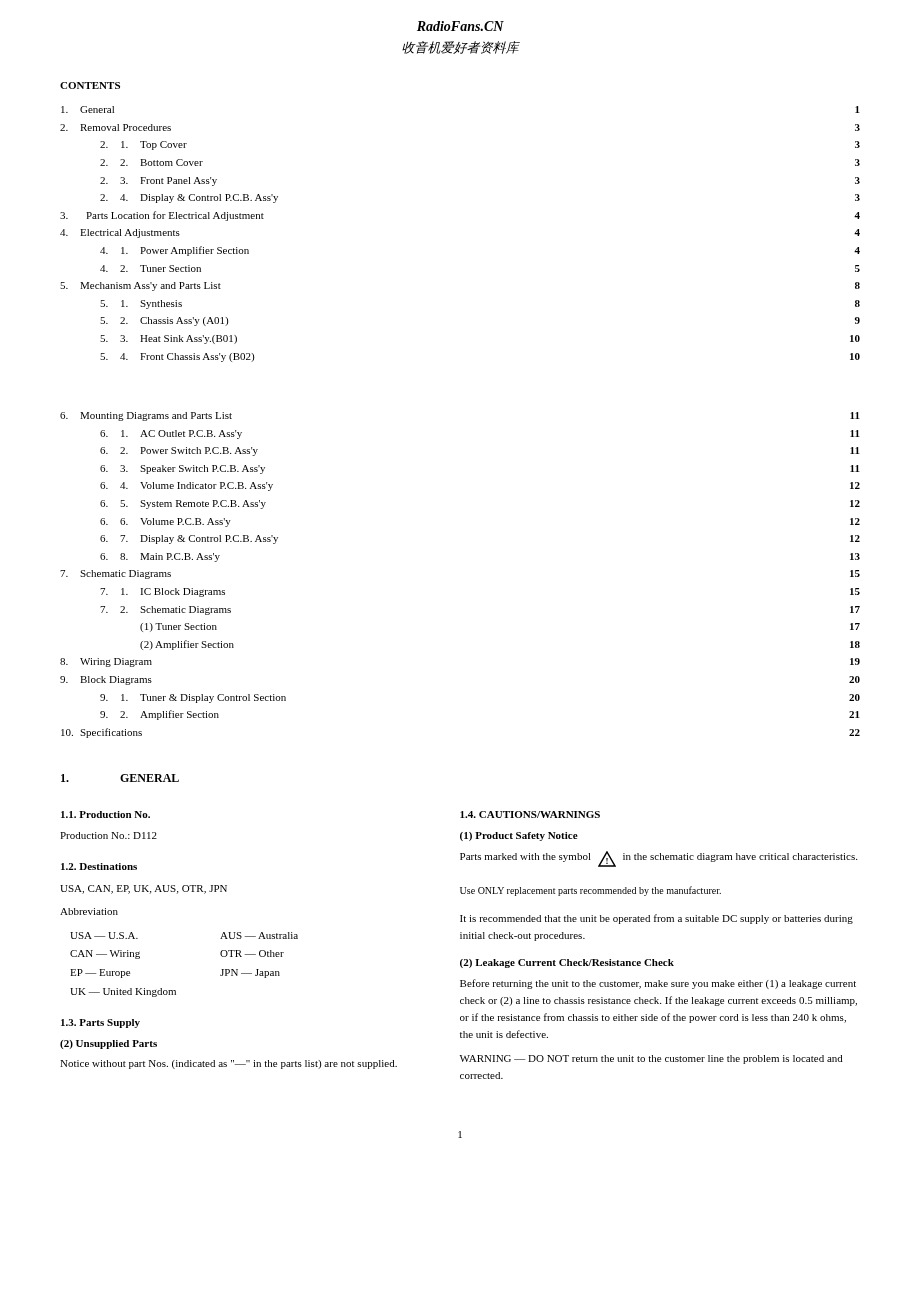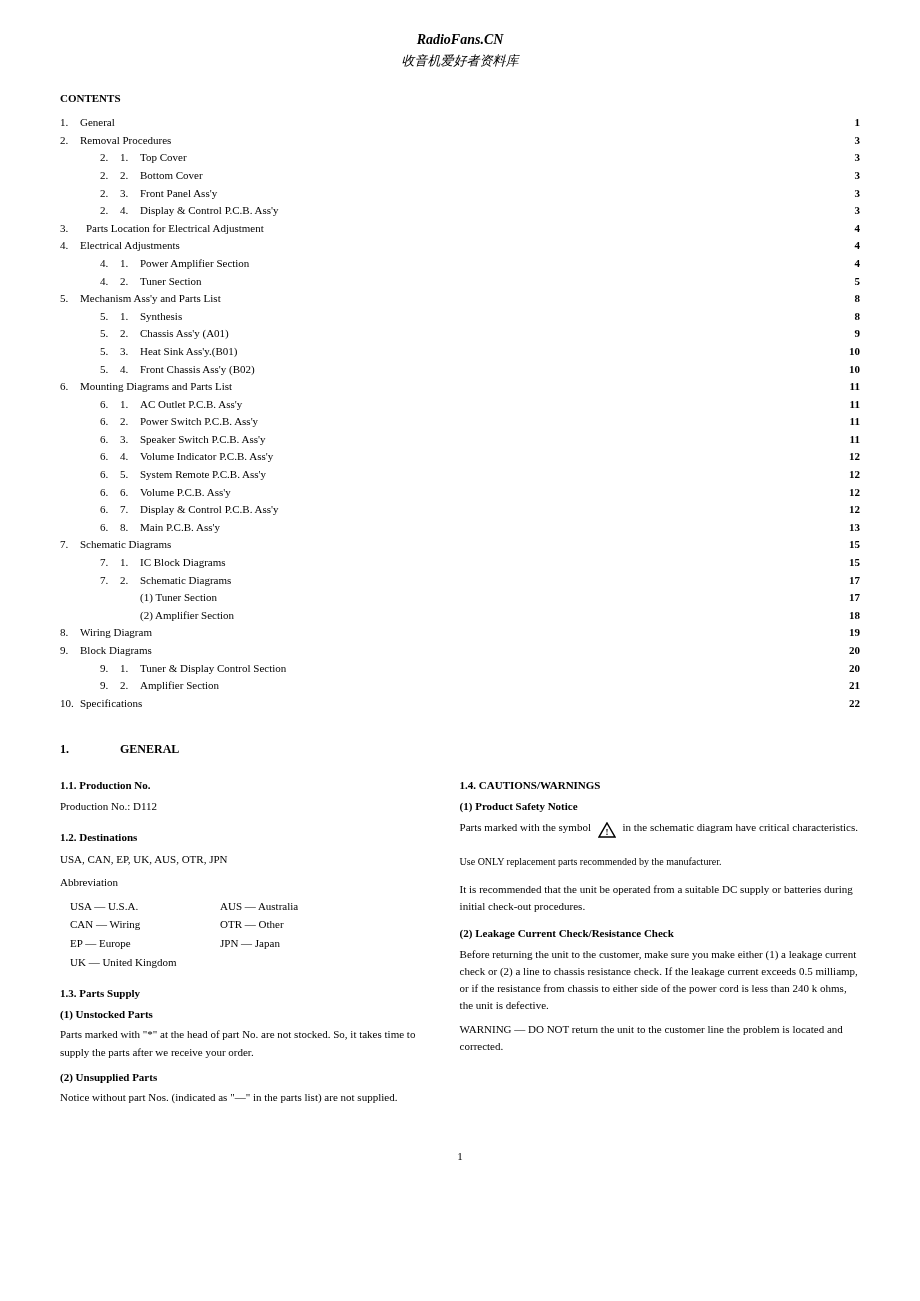--- a/index.html
+++ b/index.html
@@ -10,21 +10,21 @@
       color: #000;
       width: 920px;
       min-height: 1301px;
       padding: 0;
     }
     .page {
       width: 920px;
       min-height: 1301px;
       background: #fff;
       position: relative;
-      padding: 29px 60px 30px 60px;
+      padding: 16px 60px 30px 60px;
     }
     .header {
       text-align: center;
       margin-bottom: 20px;
       font-style: italic;
       font-size: 13px;
       line-height: 1.6;
       color: #000;
     }
     .header-title {
@@ -249,21 +249,21 @@
     <div class="toc-entry" style="padding-left:40px;">
       <span class="label" style="min-width:20px;">5.</span>
       <span class="label" style="min-width:20px;">4.</span>
       <span class="label" style="margin-right:4px;">Front Chassis Ass'y (B02)</span>
       <span class="fill"></span>
       <span class="pg">10</span>
     </div>
 
     <div class="toc-entry">
       <span class="label" style="min-width:20px;">6.</span>
-      <span class="label" style="margin-right:4px;">Mounting Diagrams and Parts List</span>
+      <span class="label" style="margin-right:4px;margin-top:42px;">Mounting Diagrams and Parts List</span>
       <span class="fill"></span>
       <span class="pg">11</span>
     </div>
 
     <div class="toc-entry" style="padding-left:40px;">
       <span class="label" style="min-width:20px;">6.</span>
       <span class="label" style="min-width:20px;">1.</span>
       <span class="label" style="margin-right:4px;">AC Outlet P.C.B. Ass'y</span>
       <span class="fill"></span>
       <span class="pg">11</span>
@@ -436,24 +436,20 @@
             </div>
             <div class="abbrev-row">
               <div class="abbrev-col">UK   — United Kingdom</div>
               <div class="abbrev-col"></div>
             </div>
           </div>
         </div>
 
         <div class="subsection">
           <div class="subsection-title">1.3.   Parts Supply</div>
-          <div style="margin-bottom:8px;">
-            <div style="font-size:11px; font-weight:bold; margin-bottom:3px;">(1) Unstocked Parts</div>
-            <div style="font-size:11px; line-height:1.55;">Parts marked with "*" at the head of part No. are not stocked. So, it takes time to supply the parts after we receive your order.</div>
-          </div>
           <div>
             <div style="font-size:11px; font-weight:bold; margin-bottom:3px;">(2) Unsupplied Parts</div>
             <div style="font-size:11px; line-height:1.55;">Notice without part Nos. (indicated as "—" in the parts list) are not supplied.</div>
           </div>
         </div>
 
       </div>
 
       <div class="col-right">
 

